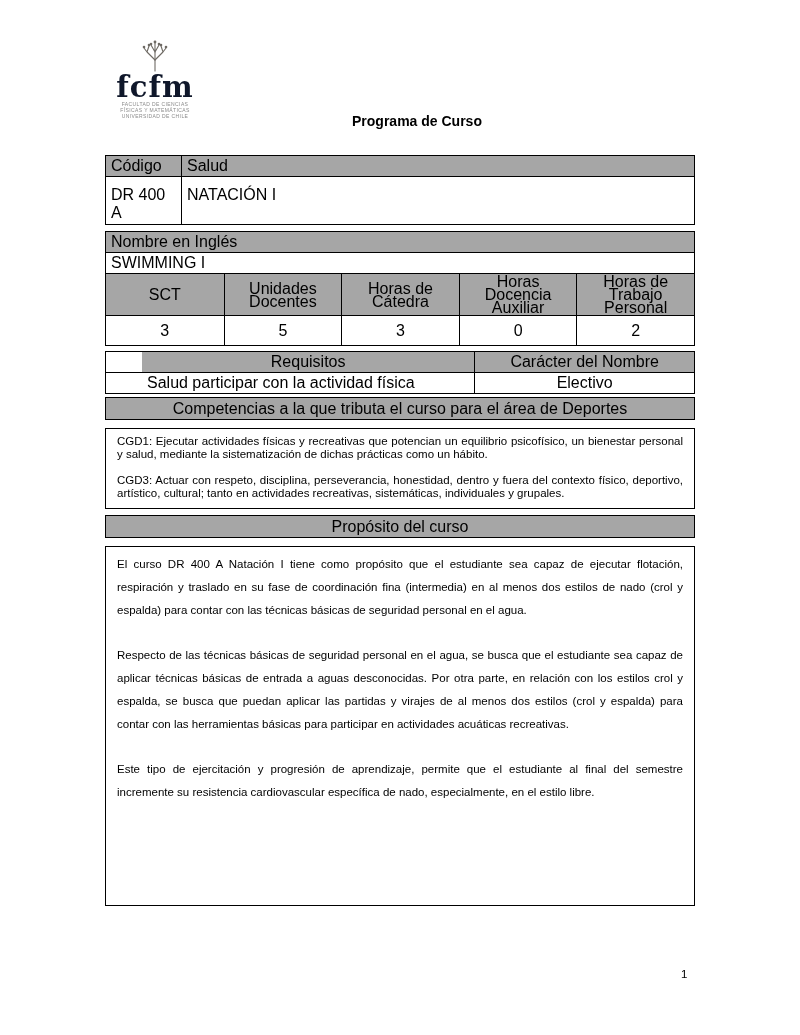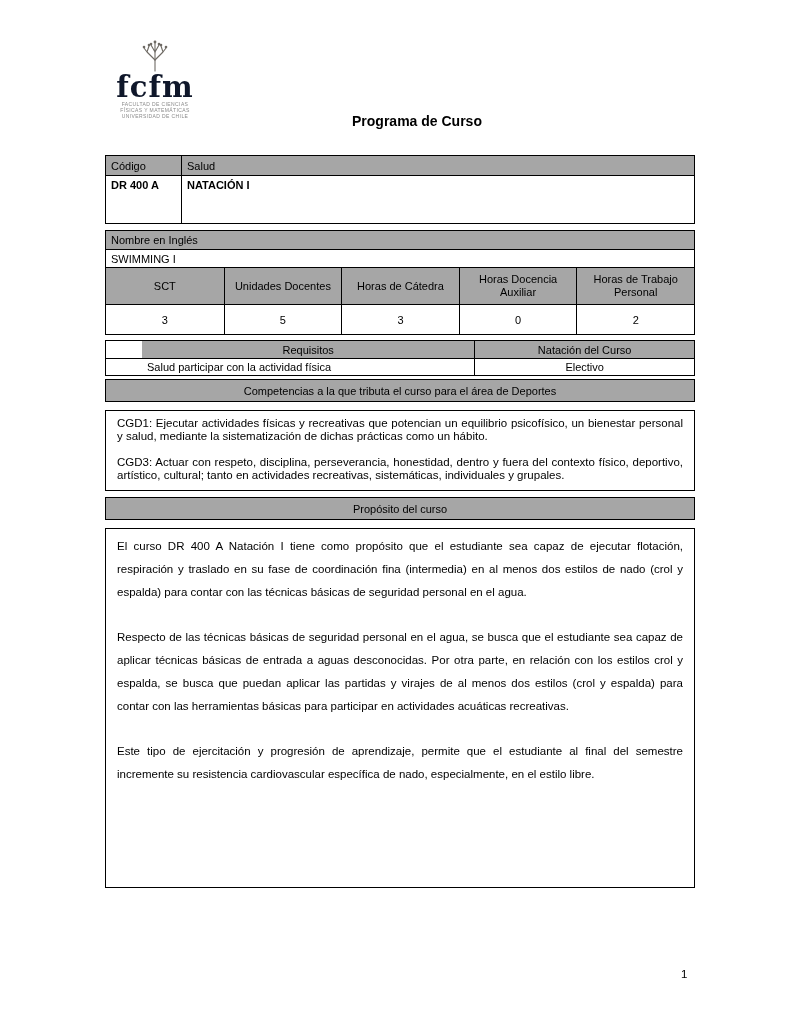--- a/index.html
+++ b/index.html
@@ -14,25 +14,25 @@
   .logo .cap { font-size: 5px; line-height: 6px; color: #8a8a8a; letter-spacing: .4px; }
 
   
   .doc-title { position: absolute; left: 17px; top: 113px; width: 800px; text-align: center; font-weight: bold; font-size: 14px; }
 
   
   .table-area { position: absolute; left: 105px; top: 155px; width: 590px; }
   .block { border: 1px solid #000; background: #fff; }
   .row { display: flex; align-items: stretch; }
   .row + .row { border-top: 1px solid #000; }
-  .cell { padding: 1px 5px; font-size: 11px; display: flex; align-items: center; min-width: 0; }
+  .cell { padding: 1px 5px; font-size: 16px; display: flex; align-items: center; min-width: 0; }
   .cell + .cell { border-left: 1px solid #000; }
   .gray { background: #a6a6a6; }
   .center { justify-content: center; text-align: center; }
-  .top { align-items: flex-start; padding-top: 3px; font-weight: bold; }
+  .top { align-items: flex-start; padding-top: 9px; }
   .flex1 { flex: 1; }
 
   .w-codigo { width: 75px; flex: none; }
   .w-20 { width: 20%; flex: none; }
   .w-60 { width: 60.2%; flex: none; }
   .w-40 { flex: 1; }
 
   .h19 { min-height: 19px; }
   .h48 { min-height: 48px; }
   .h18 { min-height: 18px; }
@@ -121,21 +121,21 @@
         <div class="cell w-20 center">0</div>
         <div class="cell flex1 center">2</div>
       </div>
     </div>
 
     <div class="gap5"></div>
 
     <div class="block">
       <div class="row h17">
         <div class="cell gray w-60 center">Requisitos</div>
-        <div class="cell gray w-40 center">Natación del Curso</div>
+        <div class="cell gray w-40 center">Carácter del Nombre</div>
       </div>
       <div class="row h17">
         <div class="cell w-60">Salud participar con la actividad física</div>
         <div class="cell w-40 center">Electivo</div>
       </div>
     </div>
 
     <div class="gap3"></div>
 
     <div class="block">

